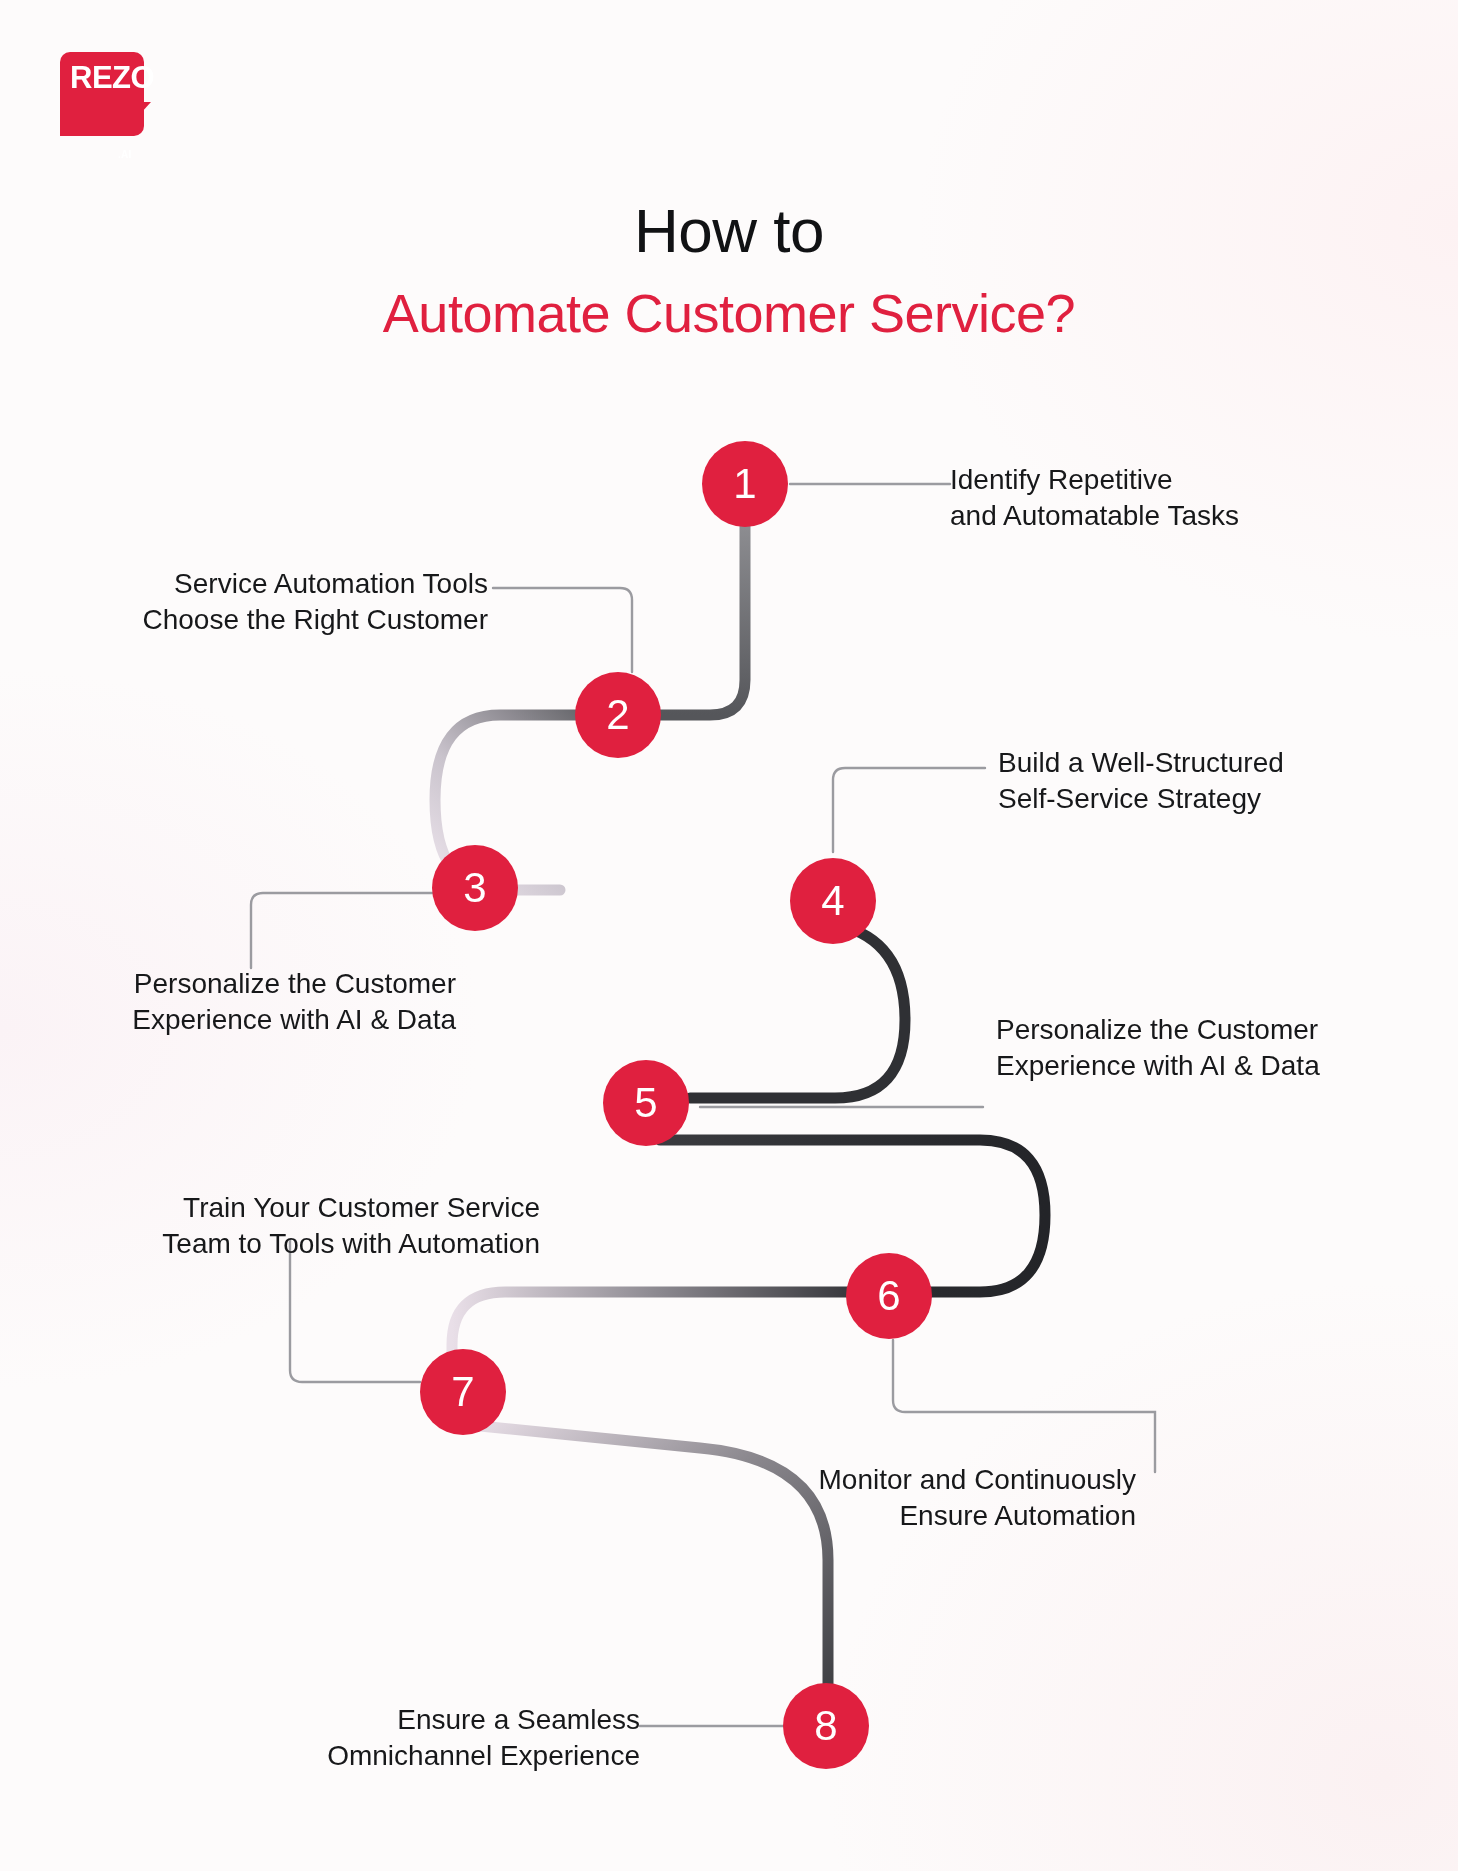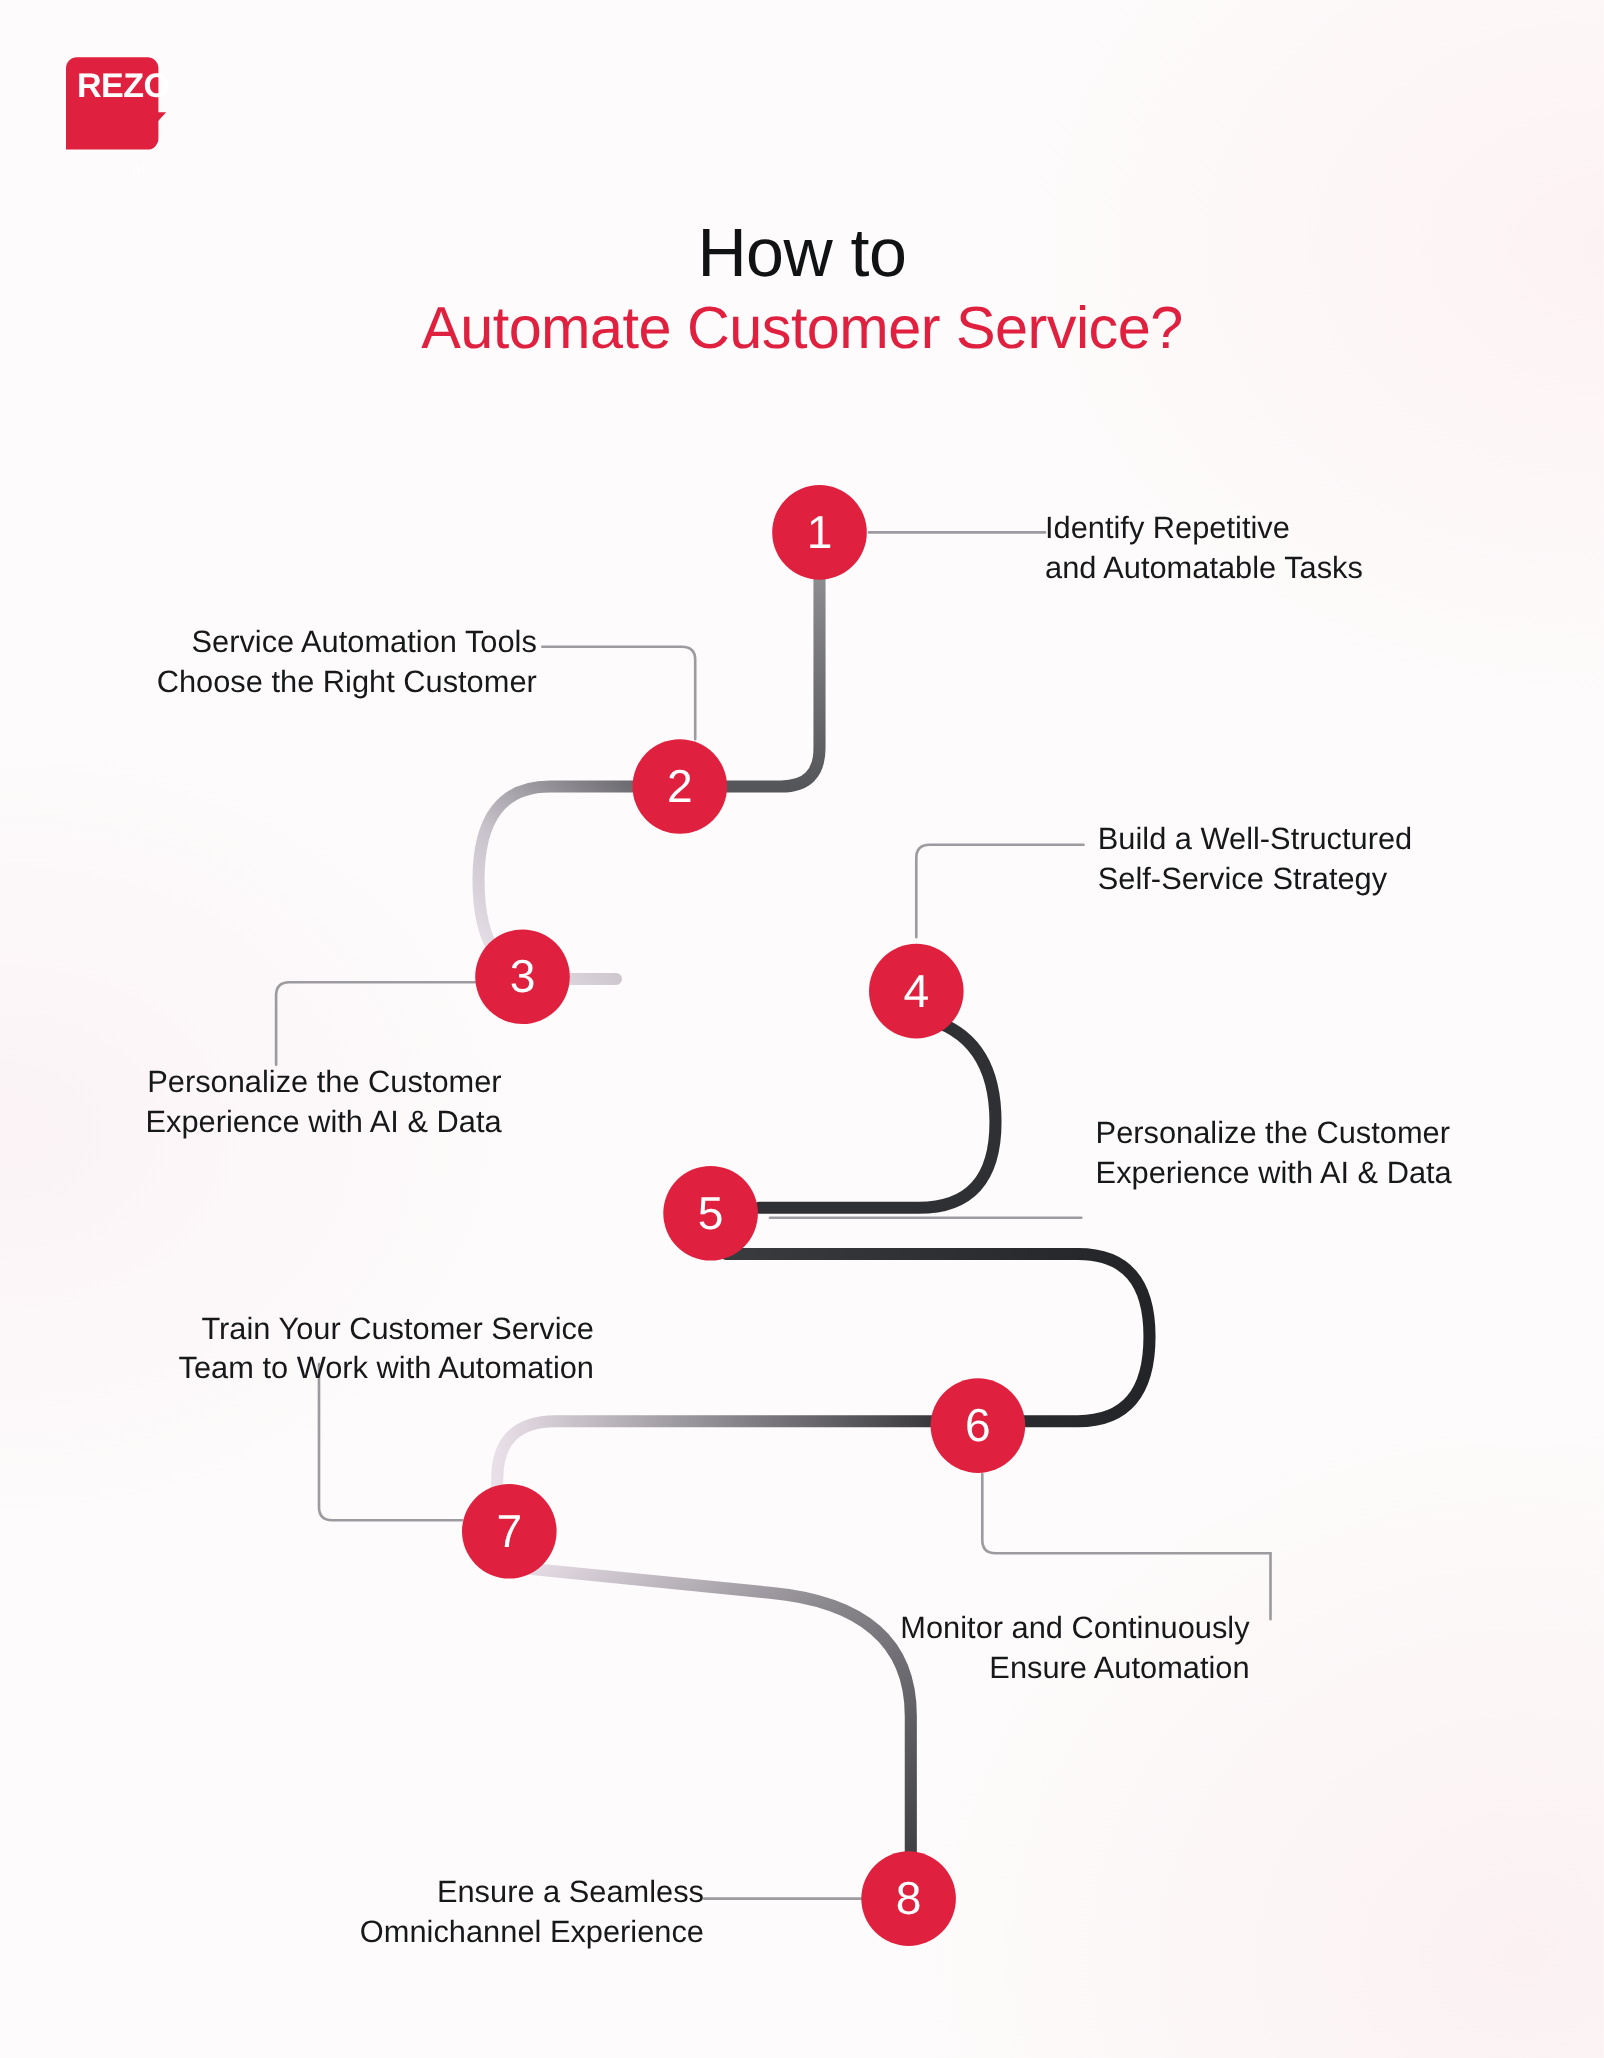--- a/index.html
+++ b/index.html
@@ -37,21 +37,21 @@
     font-size:10px;font-weight:bold;letter-spacing:0.3px;margin-top:37px;
   }
   .title-wrap{
     position:absolute;left:0;top:195px;width:1458px;text-align:center;
   }
   .title-line1{
     font-size:62px;color:#111214;letter-spacing:-0.5px;font-weight:400;
   }
   .title-line2{
     font-size:54px;color:#E0203F;letter-spacing:-0.5px;font-weight:400;
-    margin-top:1px;
+    margin-top:16px;
   }
   svg.flow{position:absolute;left:0;top:0;width:1458px;height:1871px;}
   .node{
     position:absolute;width:86px;height:86px;border-radius:50%;
     background:#E0203F;color:#fff;font-size:42px;
     display:flex;align-items:center;justify-content:center;
     transform:translate(-43px,-43px);
     font-weight:400;
   }
   .label{
@@ -175,19 +175,19 @@
   <div>Experience with AI &amp; Data</div>
 </div>
 
 <div class="label left" style="right:322px;top:1462px">
   <div>Monitor and Continuously</div>
   <div>Ensure Automation</div>
 </div>
 
 <div class="label left" style="right:918px;top:1190px">
   <div>Train Your Customer Service</div>
-  <div>Team to Work with Automation</div>
+  <div>Team to Tools with Automation</div>
 </div>
 
 <div class="label left" style="right:818px;top:1702px">
   <div>Ensure a Seamless</div>
   <div>Omnichannel Experience</div>
 </div>
 
 </body></html>

